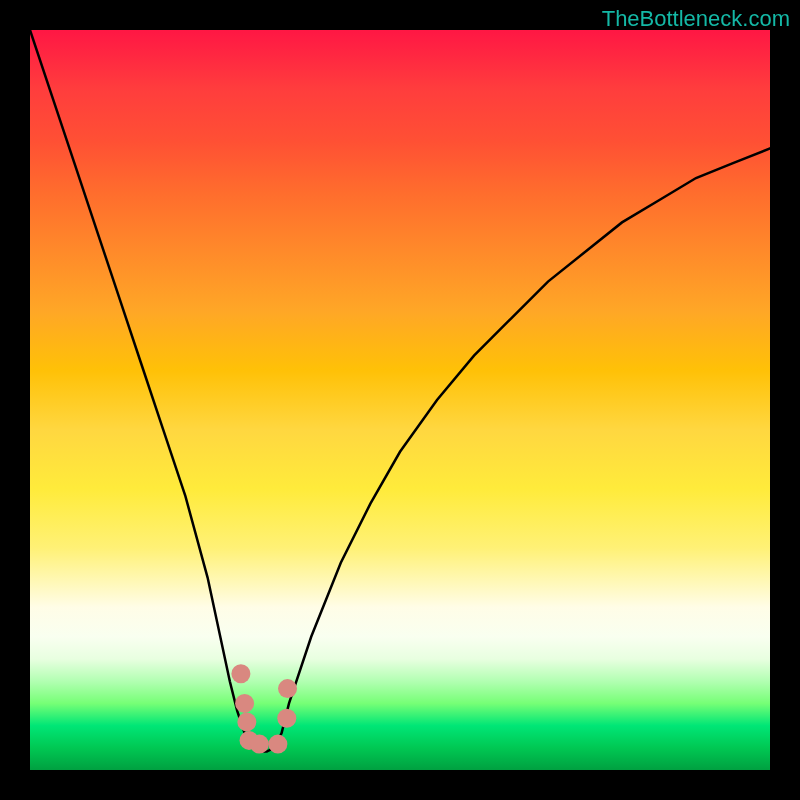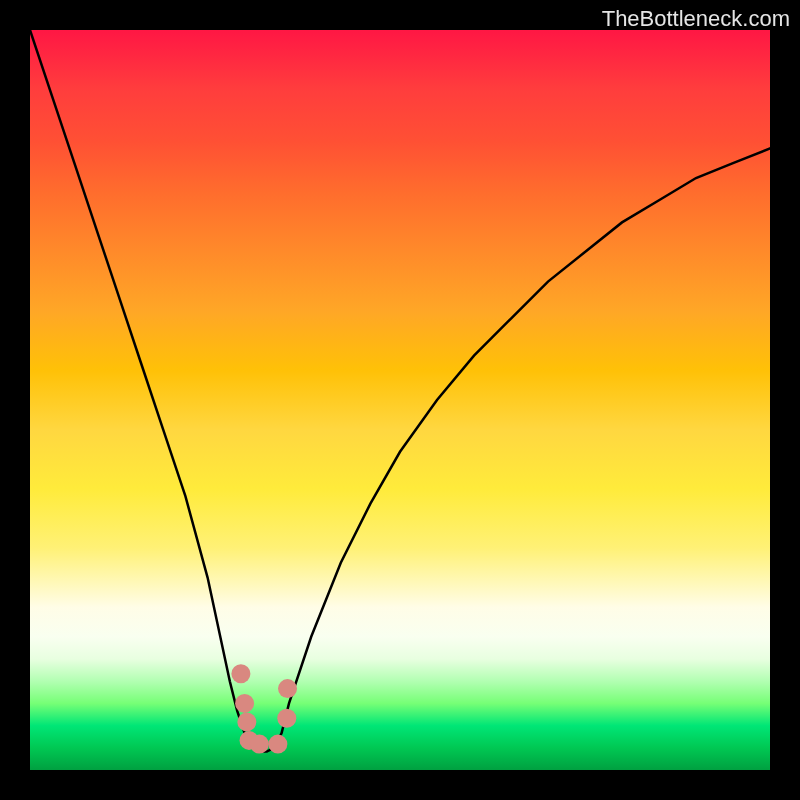--- a/index.html
+++ b/index.html
@@ -8,21 +8,21 @@
     height: 800px;
     background: #000;
     position: relative;
     overflow: hidden;
     font-family: Arial, sans-serif;
   }
   .watermark {
     position: absolute;
     top: 6px;
     right: 10px;
-    color: #e5e5e5;
+    color: #14b8a6;
     font-size: 22px;
     z-index: 100;
     text-align: right;
   }
   .plot-area {
     position: absolute;
     left: 30px;
     top: 30px;
     width: 740px;
     height: 740px;

